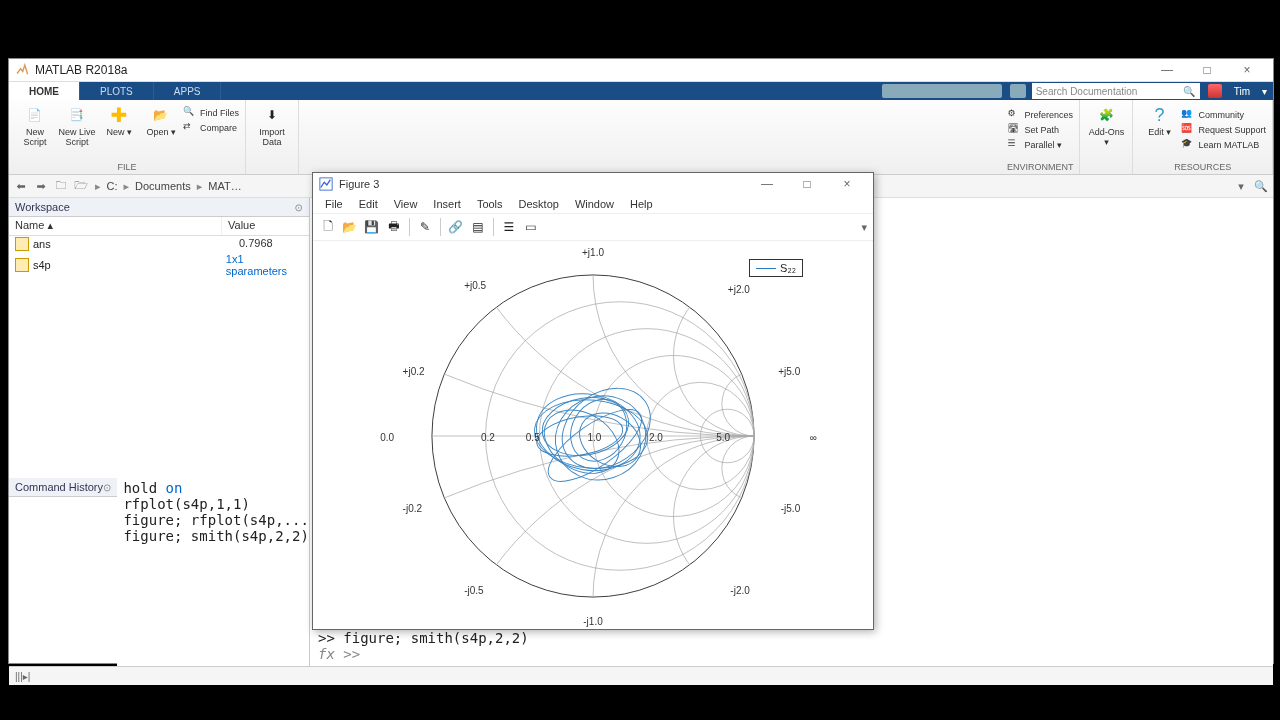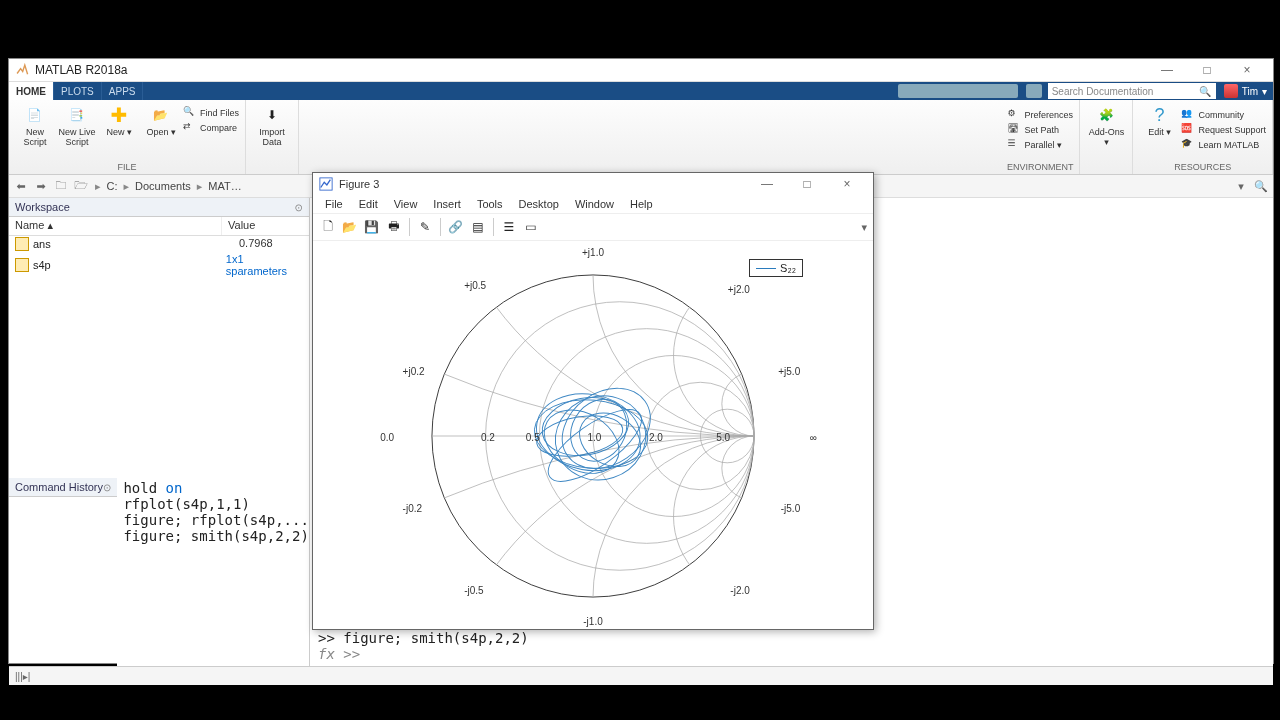--- a/index.html
+++ b/index.html
@@ -2,27 +2,27 @@
 <html><head>
 <meta charset="utf-8">
 <style>
 html,body{margin:0;padding:0;background:#000;font-family:"Segoe UI",Arial,sans-serif;font-size:12px;color:#222;width:1280px;height:720px;overflow:hidden}
 .matlab-window{position:absolute;left:8px;top:58px;width:1264px;height:604px;background:#fff;border:1px solid #888}
 .titlebar{height:22px;background:#fff;display:flex;align-items:center;padding:0 6px;border-bottom:1px solid #ddd}
 .titlebar .logo{width:14px;height:14px;margin-right:6px}
 .titlebar .spacer{flex:1}
 .win-btn{width:40px;height:20px;display:flex;align-items:center;justify-content:center;color:#666;font-size:12px}
 .tabstrip{height:18px;background:#1a4d85;display:flex;align-items:stretch}
-.tab{padding:0 7px;color:#cde;font-size:10px;display:flex;align-items:center;border-right:1px solid #2a5d95}
+.tab{padding:0 20px;color:#cde;font-size:10px;display:flex;align-items:center;border-right:1px solid #2a5d95}
 .tab.active{background:#fff;color:#333;font-weight:bold}
 .tab-right{margin-left:auto;display:flex;align-items:center}
 .tab-right .segbox{height:14px;background:#8ab;margin:2px 4px;border-radius:2px}
 .searchbox{height:16px;width:160px;background:#fff;font-size:10px;color:#888;padding:0 4px;display:flex;align-items:center;margin:1px 2px}
 .searchbox .mag{margin-left:auto;color:#1a4d85}
-.userchip{display:flex;align-items:center;color:#fff;font-size:10px;padding:0 6px;gap:4px}
+.userchip{display:flex;align-items:center;color:#fff;font-size:10px;padding:0 6px;gap:12px}
 .userchip .avatar{width:14px;height:14px;border-radius:2px;background:linear-gradient(#f66,#c33)}
 .toolstrip{height:74px;background:linear-gradient(#fdfdfd,#efefef);border-bottom:1px solid #ccc;display:flex;align-items:stretch}
 .ts-group{display:flex;flex-direction:column;align-items:center;border-right:1px solid #ddd;padding:0 6px}
 .ts-group .row{display:flex;gap:2px;flex:1;align-items:flex-start;padding-top:4px}
 .ts-group .glabel{font-size:9px;color:#666;padding:2px 0}
 .ts-btn{display:flex;flex-direction:column;align-items:center;width:40px;gap:2px}
 .ts-btn .ico{width:22px;height:22px;display:flex;align-items:center;justify-content:center}
 .ts-btn .lbl{font-size:9px;color:#333;text-align:center;line-height:1.1}
 .ts-mini{display:flex;flex-direction:column;gap:1px;padding-top:2px}
 .ts-mini div{font-size:9px;color:#333;display:flex;align-items:center;gap:3px;white-space:nowrap}

